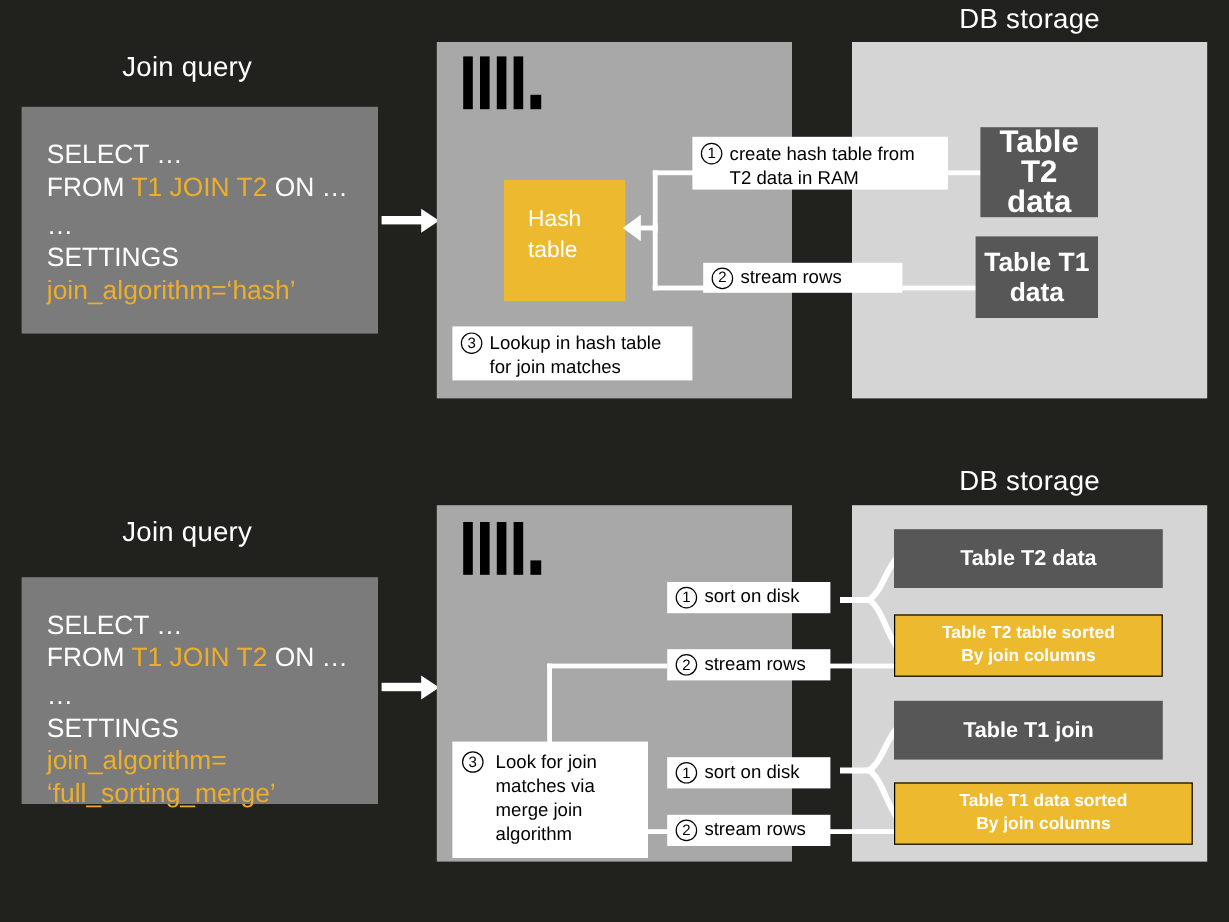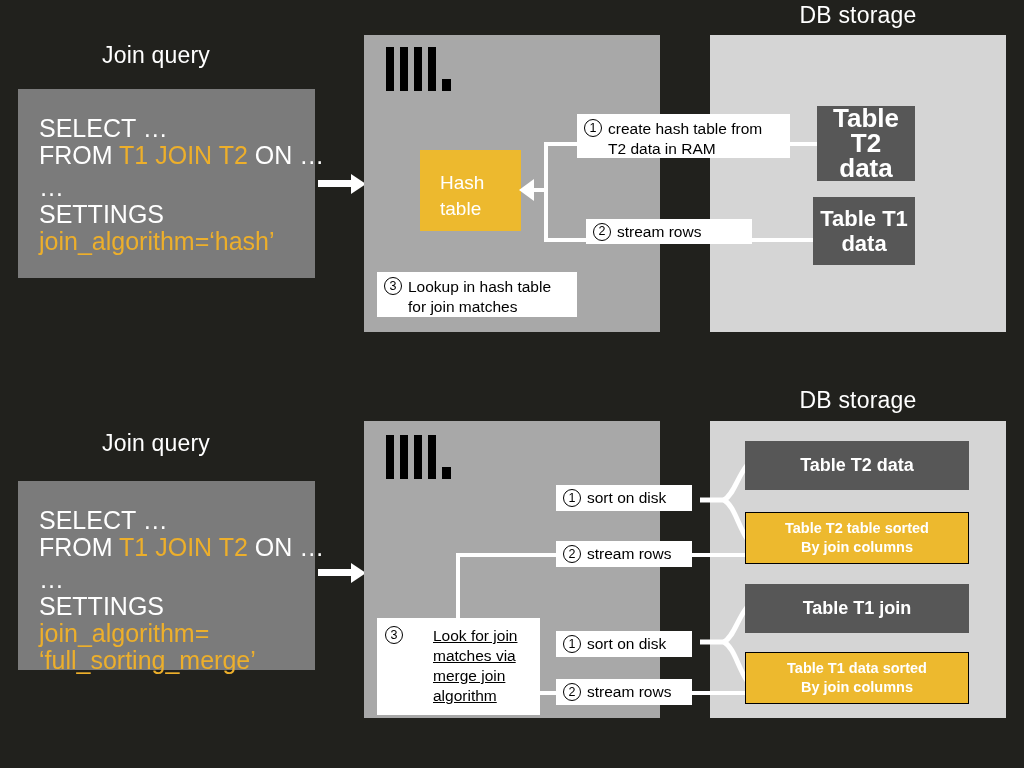--- a/index.html
+++ b/index.html
@@ -54,21 +54,21 @@
 
   
   .query-box{
     position:absolute;
     background:#7b7b7b;
     box-sizing:border-box;
     padding:26px 0 0 21px;
   }
   .query-line{
     color:#ffffff;
-    font-size:25px;
+    font-size:22px;
     line-height:27px;
     white-space:nowrap;
   }
   .kw-orange{color:#edaf2b;}
   .query-line.orange{color:#edaf2b;}
   .query-gap{height:5px;}
 
   
   .big-arrow{position:absolute;}
   .big-arrow .shaft{
@@ -194,21 +194,21 @@
 
   <div class="conn conn-v" style="left:544px;top:142px;height:100px;"></div>
 
   <div class="conn conn-h" style="left:752px;top:238px;width:64px;"></div>
   <div class="conn conn-h" style="left:544px;top:238px;width:76px;"></div>
 
   <div class="conn conn-h" style="left:533px;top:188px;width:15px;"></div>
   <div class="arrow-left" style="left:519px;top:179px;"></div>
   <div class="conn conn-v" style="left:544px;top:186px;height:8px;"></div>
 
-  <div class="hash-block" style="left:420px;top:150px;width:101px;height:81px;">
+  <div class="hash-block" style="left:420px;top:150px;width:101px;height:101px;">
     <div>Hash</div>
     <div>table</div>
   </div>
 
   <div class="callout" style="left:577px;top:114px;width:213px;height:44px;padding:5px 6px 0 7px;">
     <span class="num">1</span>
     <span class="txt">
       <span>create hash table from</span><br>
       <span>T2 data in RAM</span>
     </span>
@@ -279,21 +279,21 @@
     <div>
       <div>Table T2 table sorted</div>
       <div>By join columns</div>
     </div>
   </div>
 
   <div class="tbl-dark" style="left:745px;top:584px;width:224px;height:49px;font-size:18px;z-index:20;">
     <span>Table T1 join</span>
   </div>
 
-  <div class="tbl-gold" style="left:745px;top:652px;width:224px;height:52px;font-size:14.5px;line-height:19px;z-index:20;">
+  <div class="tbl-gold" style="left:745px;top:652px;width:249px;height:52px;font-size:14.5px;line-height:19px;z-index:20;">
     <div>
       <div>Table T1 data sorted</div>
       <div>By join columns</div>
     </div>
   </div>
 
   <svg class="brace" width="80" height="130" style="left:688px;top:452px;" viewBox="0 0 80 130">
     <path d="M 72 6 C 52 8 50 40 36 48 C 50 56 52 90 72 98" fill="none" stroke="#ffffff" stroke-width="5"></path>
     <path d="M 36 48 L 12 48" fill="none" stroke="#ffffff" stroke-width="5"></path>
   </svg>
@@ -324,21 +324,21 @@
     <span class="txt">sort on disk</span>
   </div>
 
   <div class="callout center" style="left:556px;top:679px;width:136px;height:26px;padding:0 6px 0 7px;">
     <span class="num">2</span>
     <span class="txt">stream rows</span>
   </div>
 
   <div class="callout" style="left:377px;top:618px;width:163px;height:97px;padding:8px 6px 0 8px;">
     <span class="num">3</span>
-    <span class="txt" style="margin-left:24px;text-decoration:underline;">
+    <span class="txt" style="margin-left:4px;">
       <span>Look for join</span><br>
       <span>matches via</span><br>
       <span>merge join</span><br>
       <span>algorithm</span>
     </span>
   </div>
 
 </div>
 
 </body></html>

